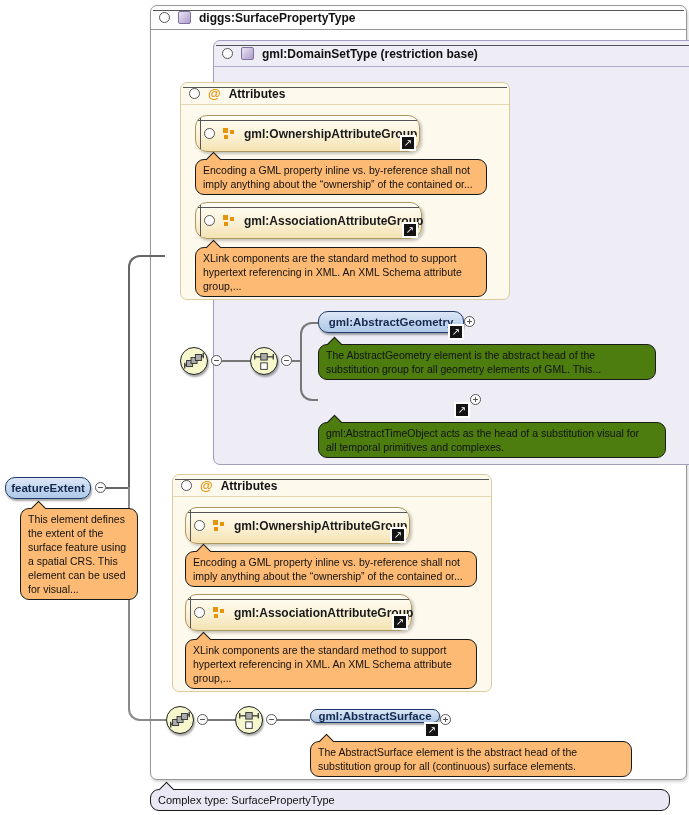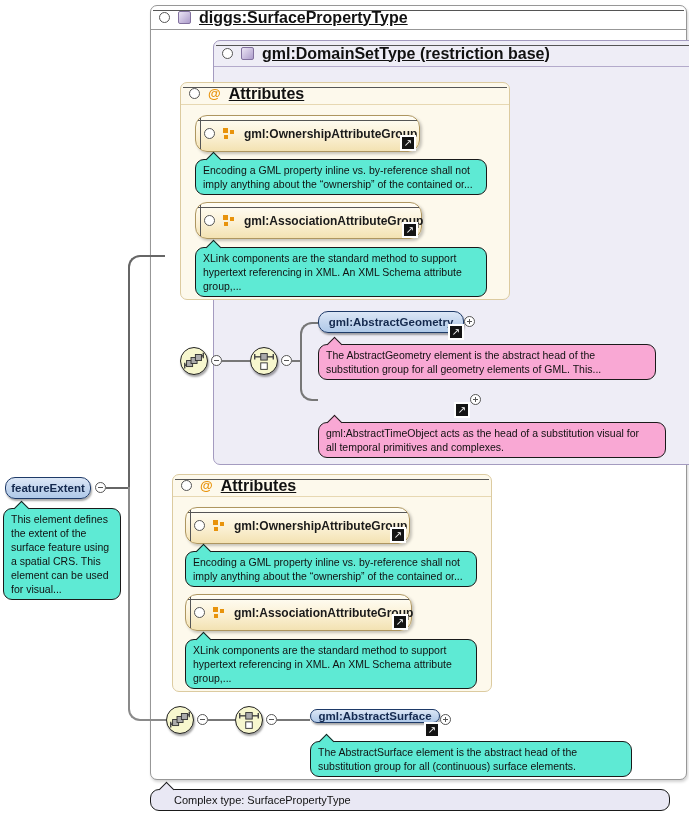--- a/index.html
+++ b/index.html
@@ -7,21 +7,21 @@
           font-family:"Liberation Sans","DejaVu Sans",sans-serif;color:#111;overflow:hidden;}
   
   .box{position:absolute;box-sizing:border-box;border-radius:7px;}
   .box-outer{background:#fff;border:1px solid #979797;box-shadow:1px 2px 3px rgba(0,0,0,.18);}
   .box-domain{background:#EEEDF6;border:1px solid #A49BC0;}
   .box-attrs{background:#FDF9EC;border:1px solid #DCCBA0;}
   .hdr{display:flex;align-items:center;gap:8px;padding-left:8px;box-sizing:border-box;}
   .hdr-outer{height:24px;border-bottom:1px solid #979797;}
   .hdr-domain{height:26px;border-bottom:1px solid #B3AACB;}
   .hdr-attrs{height:22px;border-bottom:1px solid #E7D8B2;}
-  .hdr-title{font-weight:bold;font-size:16px;white-space:nowrap;text-decoration:underline;}
+  .hdr-title{font-weight:bold;font-size:12px;white-space:nowrap;}
   
   .circ{width:11px;height:11px;background:#fff;border:1px solid #555;border-radius:50%;
         box-sizing:border-box;position:absolute;flex:none;}
   .circ.inline{position:static;}
   .circ::before{content:"";position:absolute;left:2px;right:2px;top:4px;height:1px;background:#555;}
   .circ.plus::after{content:"";position:absolute;top:2px;bottom:2px;left:4px;width:1px;background:#555;}
   
   .tsq{width:13px;height:13px;border:1px solid #82719F;border-radius:2px;flex:none;
        background:linear-gradient(135deg,#EAE4F4 0%,#CFC4E2 45%,#AC9CCB 100%);box-sizing:border-box;}
   
@@ -39,25 +39,25 @@
         box-shadow:1px 2px 2px rgba(0,0,0,.35);}
   .pill .lbl{font-weight:bold;font-size:11.5px;color:#14294E;white-space:nowrap;}
   
   .agpill{position:absolute;box-sizing:border-box;display:flex;align-items:center;gap:8px;
           padding-left:8px;border:1px solid #AE9660;border-radius:12px;
           background:linear-gradient(#FFFEF7 0%,#FBF1D6 55%,#F3E2B2 100%);
           box-shadow:2px 2px 3px rgba(0,0,0,.22);}
   .agpill .lbl{font-weight:bold;font-size:12px;color:#1a1a1a;white-space:nowrap;}
   
   .bubble{position:absolute;box-sizing:border-box;border:1px solid #1a1a1a;border-radius:9px;
-          background:#5eead4;padding:3px 7px;}
+          background:#fdba74;padding:3px 7px;}
   .bubble .txt{display:block;font-size:10.5px;line-height:14px;white-space:pre-line;color:#111;}
   .bubble .tail{position:absolute;top:-6px;width:10px;height:10px;background:inherit;
                 border-left:1px solid #1a1a1a;border-top:1px solid #1a1a1a;transform:rotate(45deg);}
-  .bubble.lav{background:#f9a8d4;}
+  .bubble.lav{background:#4d7c0f;}
   
   .linkicon{position:absolute;width:12px;height:12px;background:#141414;color:#fff;
             font-size:10px;line-height:12px;text-align:center;box-shadow:0 0 0 2px #fff;
             font-family:"DejaVu Sans",sans-serif;}
   
   .comp{position:absolute;width:28px;height:28px;border:1.5px solid #222;border-radius:50%;
         background:#F7F7CE;box-sizing:border-box;box-shadow:1px 2px 2px rgba(0,0,0,.35);
         display:flex;align-items:center;justify-content:center;}
   
   .hline{position:absolute;border-top:2px solid #777;}
@@ -180,21 +180,21 @@
 all temporal primitives and complexes.</span>
   </div>
 
   <div class="pill" style="left:5px;top:477px;width:86px;height:22px;">
     <span class="lbl">featureExtent</span>
   </div>
   <span class="circ" style="left:95px;top:482px;"></span>
   <div class="hline" style="left:106px;top:487px;width:24px;border-color:#666;"></div>
   <div class="elbow tl" style="left:128px;top:255px;width:37px;height:233px;"></div>
   <div class="elbow bl" style="left:128px;top:487px;width:38px;height:234px;"></div>
-  <div class="bubble" style="left:3px;top:508px;width:118px;">
+  <div class="bubble" style="left:20px;top:508px;width:118px;">
     <span class="tail" style="left:12px;"></span>
     <span class="txt">This element defines
 the extent of the
 surface feature using
 a spatial CRS. This
 element can be used
 for visual...</span>
   </div>
 
   <div class="agpill" style="left:185px;top:507px;width:225px;height:37px;">
@@ -260,16 +260,16 @@
   <span class="circ plus" style="left:440px;top:714px;"></span>
   <span class="linkicon" style="left:426px;top:724px;">↗</span>
   <div class="bubble" style="left:310px;top:741px;width:322px;">
     <span class="tail" style="left:10px;"></span>
     <span class="txt">The AbstractSurface element is the abstract head of the
 substitution group for all (continuous) surface elements.</span>
   </div>
 
   <div class="bubble lav" style="left:150px;top:789px;width:520px;background:#E9E8F4;">
     <span class="tail" style="left:10px;background:#E9E8F4;"></span>
-    <span class="txt" style="font-size:11px;margin-left:16px;">Complex type: SurfacePropertyType</span>
+    <span class="txt" style="font-size:11px;">Complex type: SurfacePropertyType</span>
   </div>
 
 </div>
 
 </body></html>

